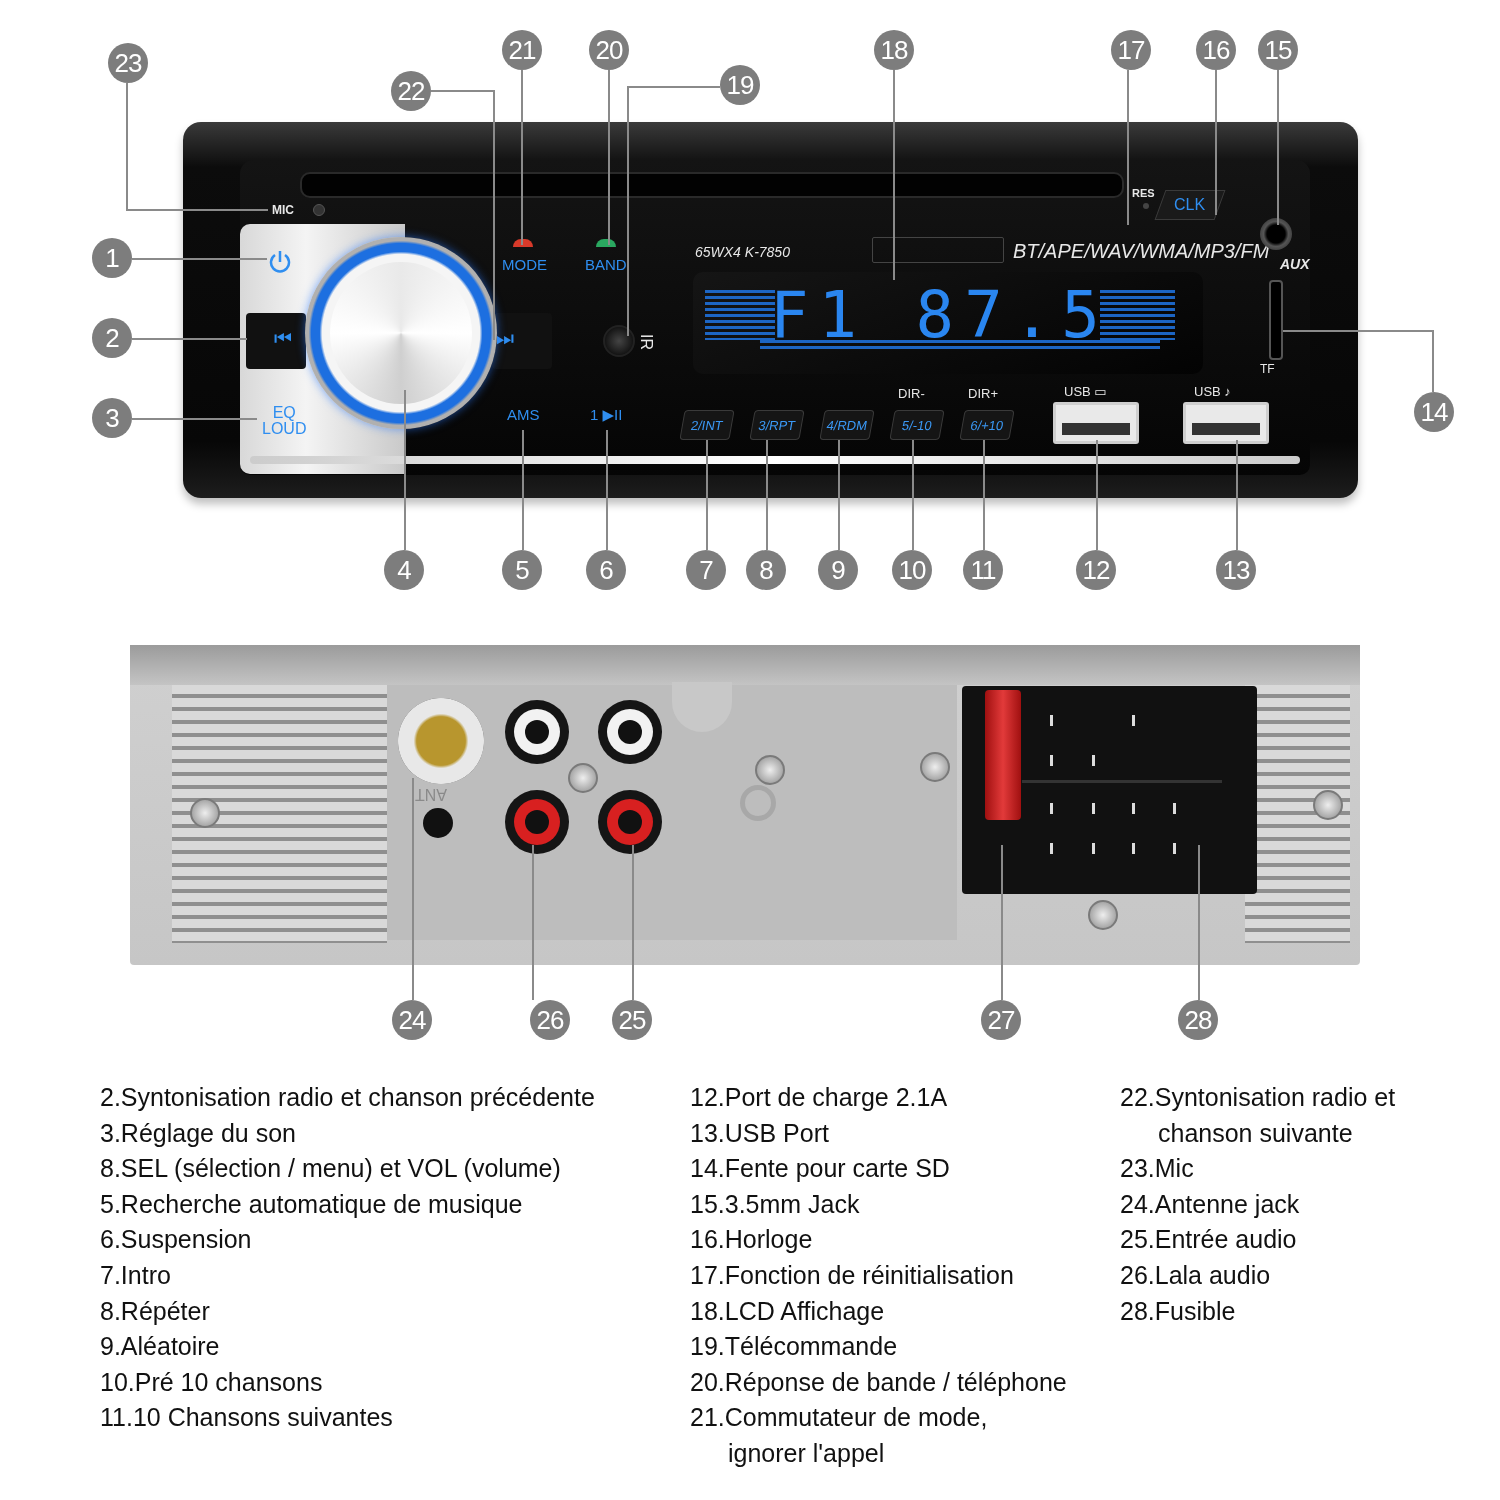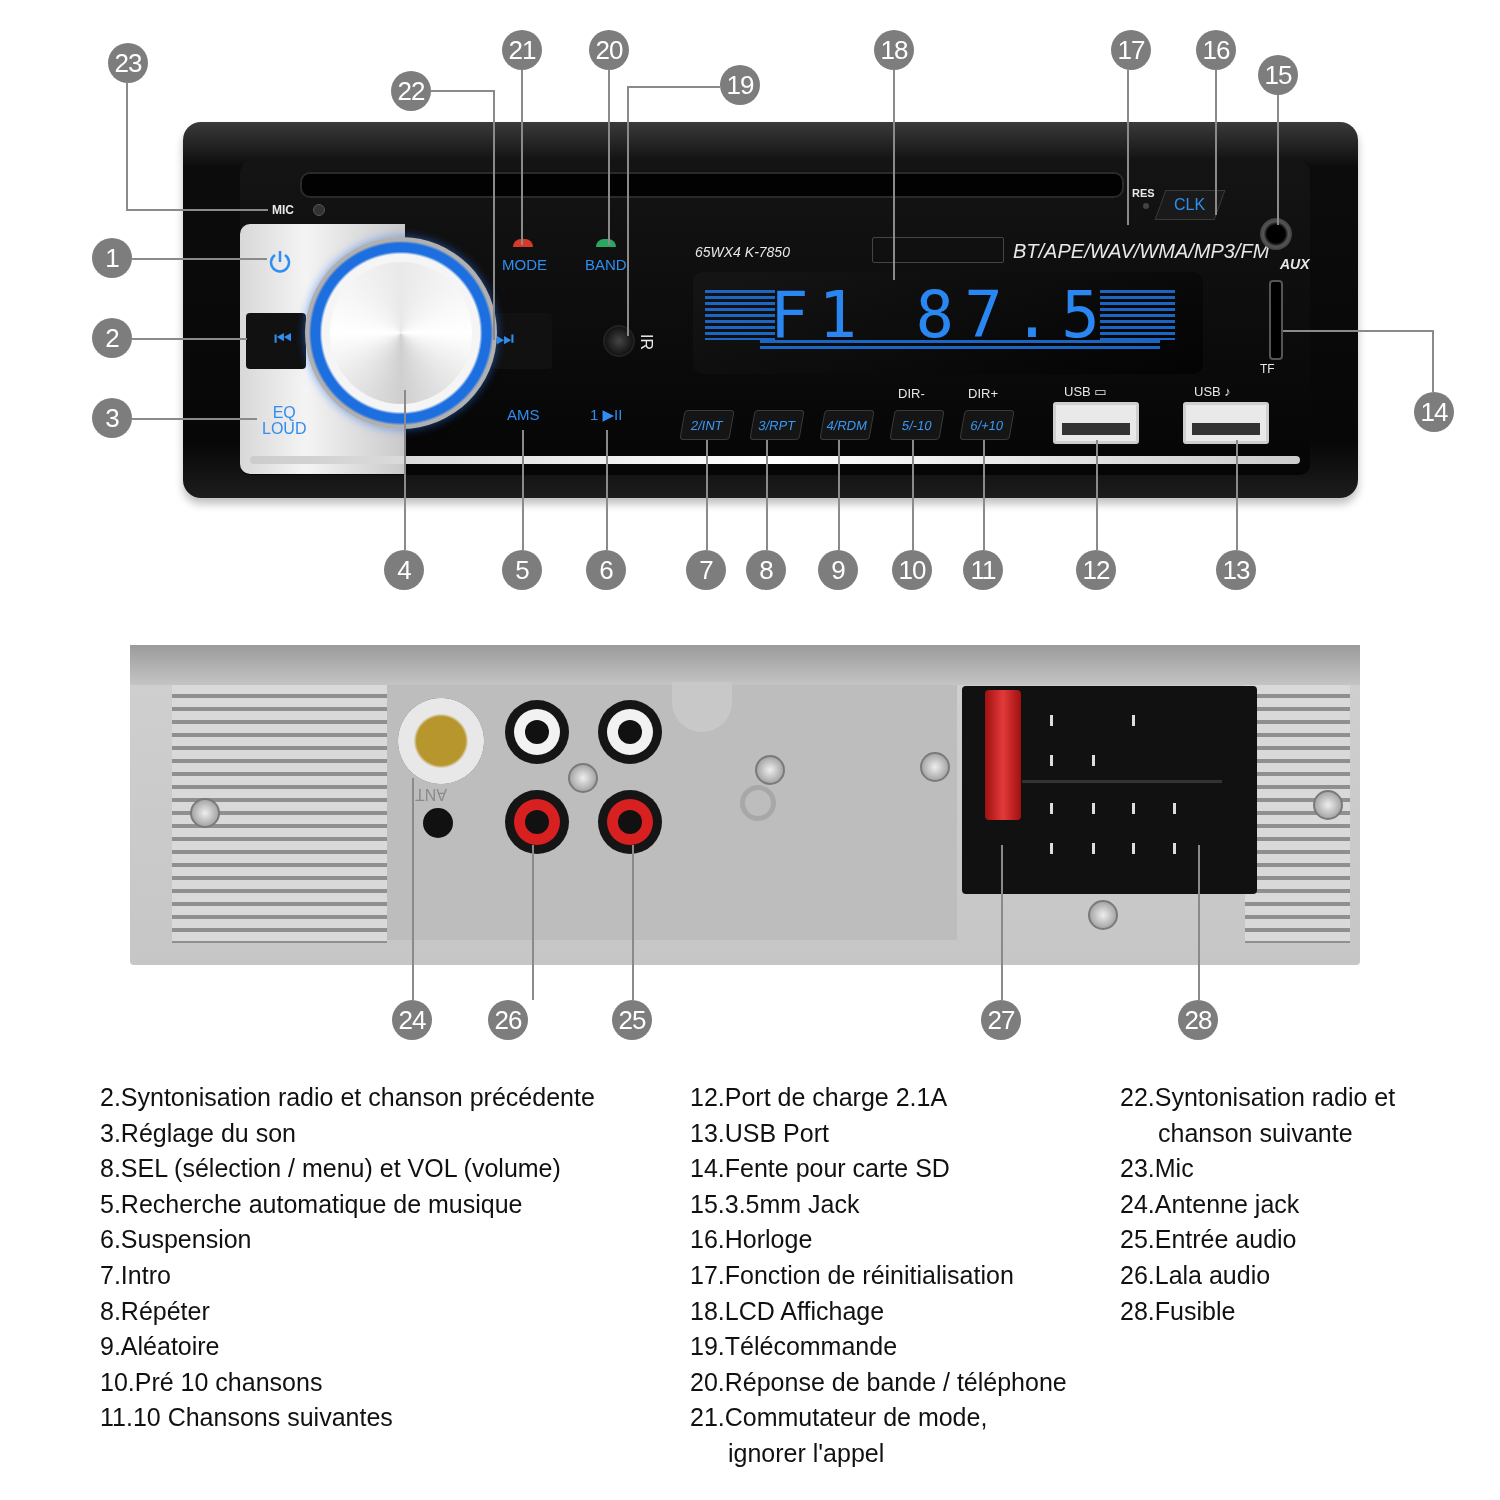--- a/index.html
+++ b/index.html
@@ -213,21 +213,21 @@
 <div class="bubble" style="left:963px;top:550px;">11</div>
 <div class="vline" style="left:1096px;top:440px;height:110px;"></div>
 <div class="bubble" style="left:1076px;top:550px;">12</div>
 <div class="vline" style="left:1236px;top:440px;height:110px;"></div>
 <div class="bubble" style="left:1216px;top:550px;text-align:right;">13</div>
 
 <div class="hline" style="left:1283px;top:330px;width:150px;"></div>
 <div class="vline" style="left:1432px;top:330px;height:62px;"></div>
 <div class="bubble" style="left:1414px;top:392px;">14</div>
 
-<div class="bubble" style="left:1258px;top:30px;margin-top:25px;">15</div>
+<div class="bubble" style="left:1258px;top:30px;">15</div>
 <div class="vline" style="left:1277px;top:70px;height:155px;"></div>
 <div class="bubble" style="left:1196px;top:30px;">16</div>
 <div class="vline" style="left:1215px;top:70px;height:145px;"></div>
 <div class="bubble" style="left:1111px;top:30px;">17</div>
 <div class="vline" style="left:1127px;top:70px;height:155px;"></div>
 <div class="bubble" style="left:874px;top:30px;">18</div>
 <div class="vline" style="left:893px;top:70px;height:210px;"></div>
 <div class="bubble" style="left:720px;top:65px;">19</div>
 <div class="hline" style="left:627px;top:86px;width:93px;"></div>
 <div class="vline" style="left:627px;top:86px;height:250px;"></div>
@@ -238,21 +238,21 @@
 <div class="bubble" style="left:391px;top:71px;">22</div>
 <div class="hline" style="left:431px;top:90px;width:63px;"></div>
 <div class="vline" style="left:493px;top:90px;height:250px;"></div>
 <div class="bubble" style="left:108px;top:43px;">23</div>
 <div class="vline" style="left:126px;top:83px;height:127px;"></div>
 <div class="hline" style="left:126px;top:209px;width:142px;"></div>
 
 <div class="vline" style="left:412px;top:778px;height:222px;"></div>
 <div class="bubble" style="left:392px;top:1000px;">24</div>
 <div class="vline" style="left:532px;top:845px;height:155px;"></div>
-<div class="bubble" style="left:488px;top:1000px;text-align:right;">26</div>
+<div class="bubble" style="left:530px;top:1000px;text-align:right;">26</div>
 <div class="vline" style="left:632px;top:845px;height:155px;"></div>
 <div class="bubble" style="left:612px;top:1000px;">25</div>
 <div class="vline" style="left:1001px;top:845px;height:155px;"></div>
 <div class="bubble" style="left:981px;top:1000px;">27</div>
 <div class="vline" style="left:1198px;top:845px;height:155px;"></div>
 <div class="bubble" style="left:1178px;top:1000px;">28</div>
 
 <div class="legend-col" style="left:100px;">
   <div class="legend-item">2.Syntonisation radio et chanson précédente</div>
   <div class="legend-item">3.Réglage du son</div>

